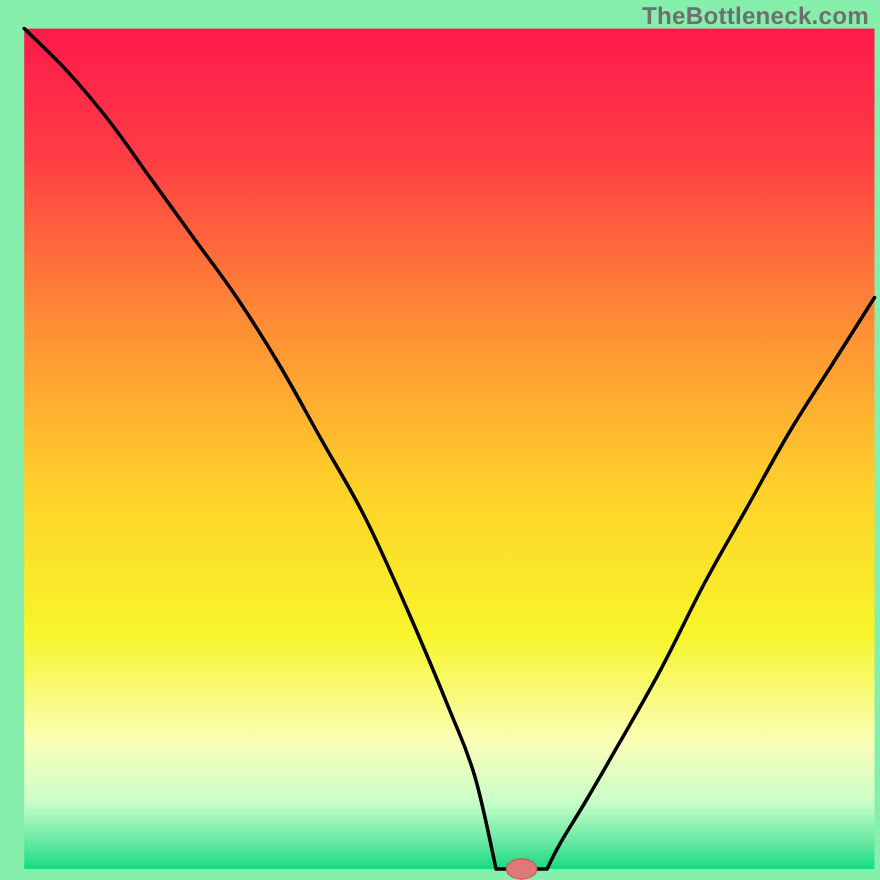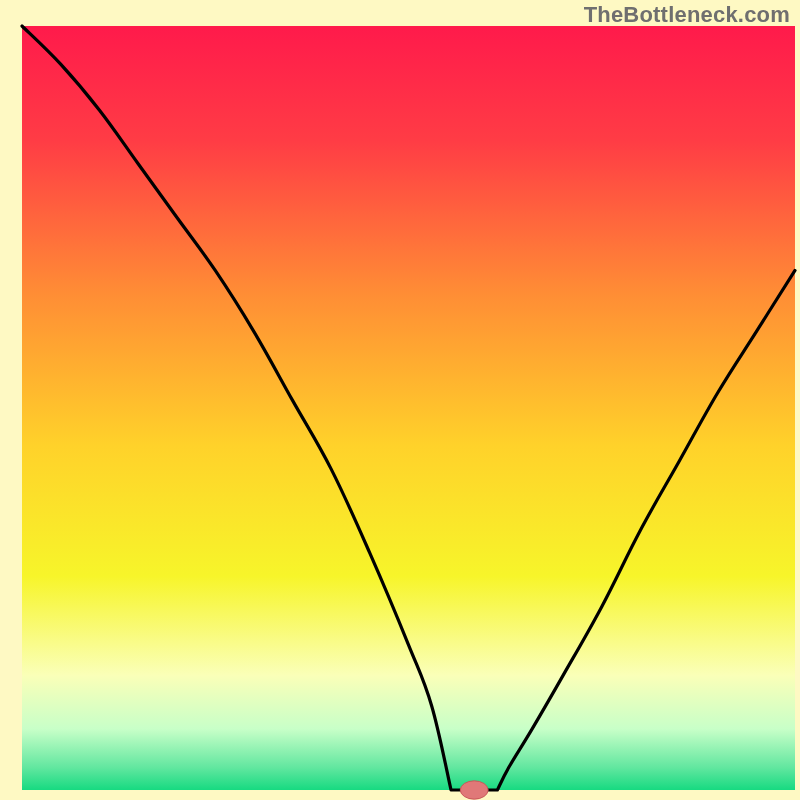--- a/index.html
+++ b/index.html
@@ -7,21 +7,21 @@
     padding: 0;
     width: 800px;
     height: 800px;
     background: #000000;
     overflow: hidden;
   }
   .frame {
     position: relative;
     width: 800px;
     height: 800px;
-    background: #fef9c3;
+    background: #86efac;
   }
   .watermark {
     position: absolute;
     top: 2px;
     right: 10px;
     font-family: Arial, Helvetica, sans-serif;
     font-size: 22px;
     font-weight: 600;
     color: #6f6f6f;
     letter-spacing: 0.2px;

